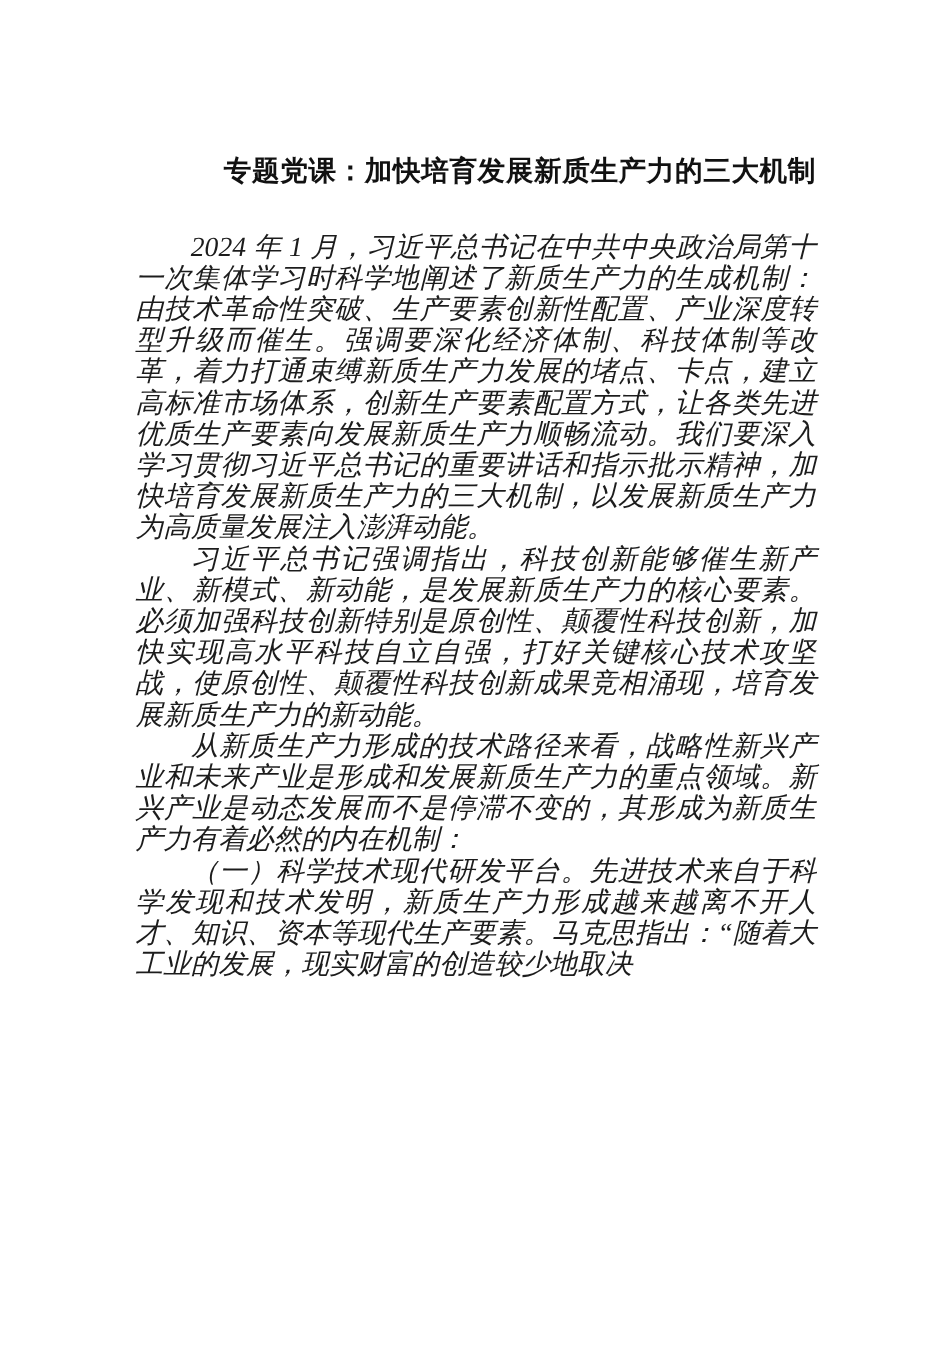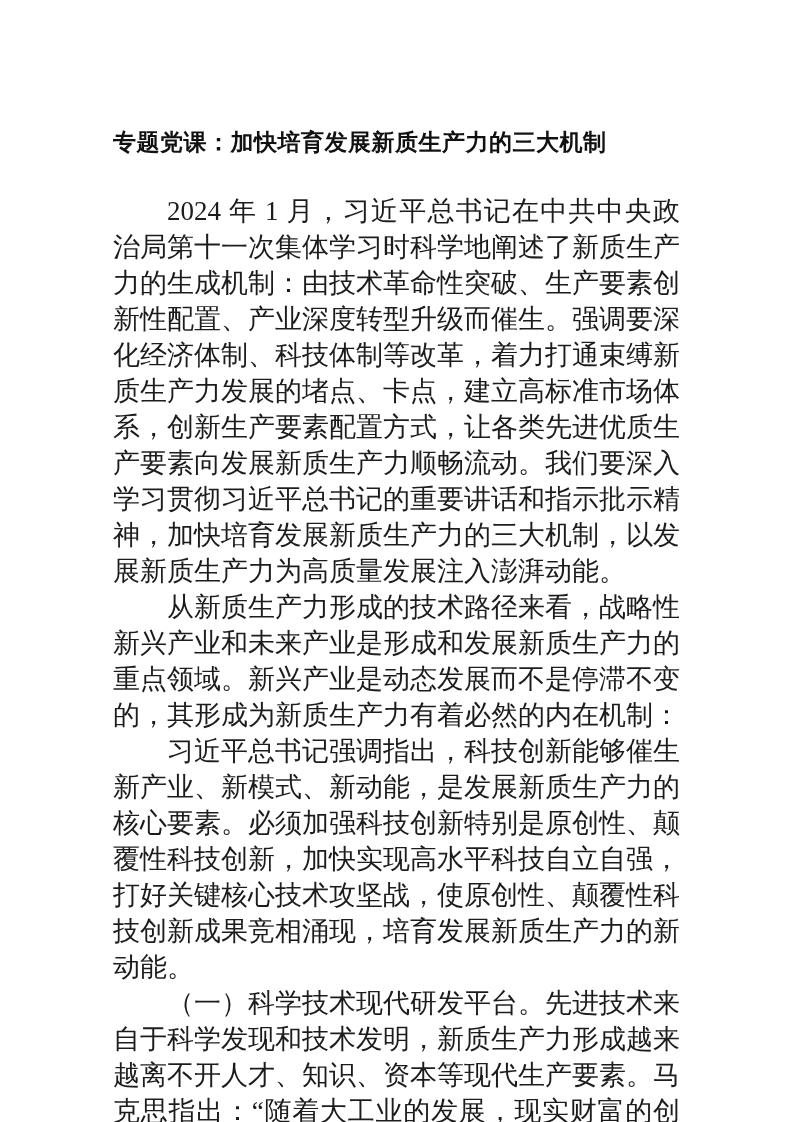--- a/index.html
+++ b/index.html
@@ -17,43 +17,44 @@
     padding: 125px 113px 0 113px;
     overflow: hidden;
     color: #1c1c1c;
     font-family: "Liberation Serif", "DejaVu Serif", serif;
   }
   .doc-title {
     margin: 0 0 32px 0;
     font-size: 23px;
     font-weight: bold;
     line-height: 36px;
-    text-align: left;
+    text-align: right;
     letter-spacing: 0.5px;
     color: #111111;
   }
   .body-para {
     margin: 0;
-    font-size: 27px;
-    line-height: 36px;
+    font-size: 23px;
+    line-height: 26px;
     text-align: justify;
     text-justify: inter-ideograph;
     text-indent: 2em;
     font-weight: normal;
     word-break: break-all;
     overflow-wrap: break-word;
+    font-style: italic;
   }
 </style>
 </head>
 <body>
 
 <div class="page">
   <h1 class="doc-title">专题党课：加快培育发展新质生产力的三大机制</h1>
 
   <p class="body-para">2024 年 1 月，习近平总书记在中共中央政治局第十一次集体学习时科学地阐述了新质生产力的生成机制：由技术革命性突破、生产要素创新性配置、产业深度转型升级而催生。强调要深化经济体制、科技体制等改革，着力打通束缚新质生产力发展的堵点、卡点，建立高标准市场体系，创新生产要素配置方式，让各类先进优质生产要素向发展新质生产力顺畅流动。我们要深入学习贯彻习近平总书记的重要讲话和指示批示精神，加快培育发展新质生产力的三大机制，以发展新质生产力为高质量发展注入澎湃动能。</p>
 
 
+  <p class="body-para">习近平总书记强调指出，科技创新能够催生新产业、新模式、新动能，是发展新质生产力的核心要素。必须加强科技创新特别是原创性、颠覆性科技创新，加快实现高水平科技自立自强，打好关键核心技术攻坚战，使原创性、颠覆性科技创新成果竞相涌现，培育发展新质生产力的新动能。</p>
+
   <p class="body-para">从新质生产力形成的技术路径来看，战略性新兴产业和未来产业是形成和发展新质生产力的重点领域。新兴产业是动态发展而不是停滞不变的，其形成为新质生产力有着必然的内在机制：</p>
-
-  <p class="body-para">习近平总书记强调指出，科技创新能够催生新产业、新模式、新动能，是发展新质生产力的核心要素。必须加强科技创新特别是原创性、颠覆性科技创新，加快实现高水平科技自立自强，打好关键核心技术攻坚战，使原创性、颠覆性科技创新成果竞相涌现，培育发展新质生产力的新动能。</p>
 
   <p class="body-para">（一）科学技术现代研发平台。先进技术来自于科学发现和技术发明，新质生产力形成越来越离不开人才、知识、资本等现代生产要素。马克思指出：“随着大工业的发展，现实财富的创造较少地取决</p>
 </div>
 
 </body></html>

